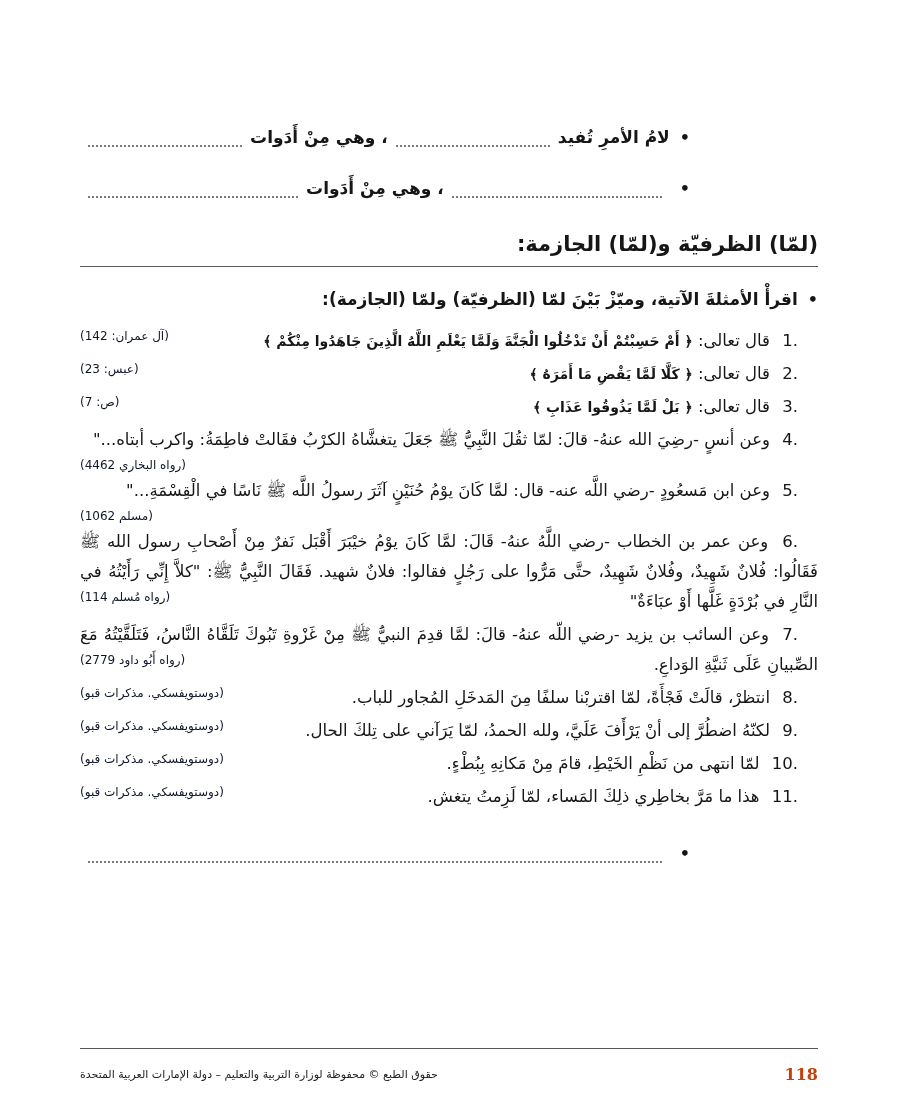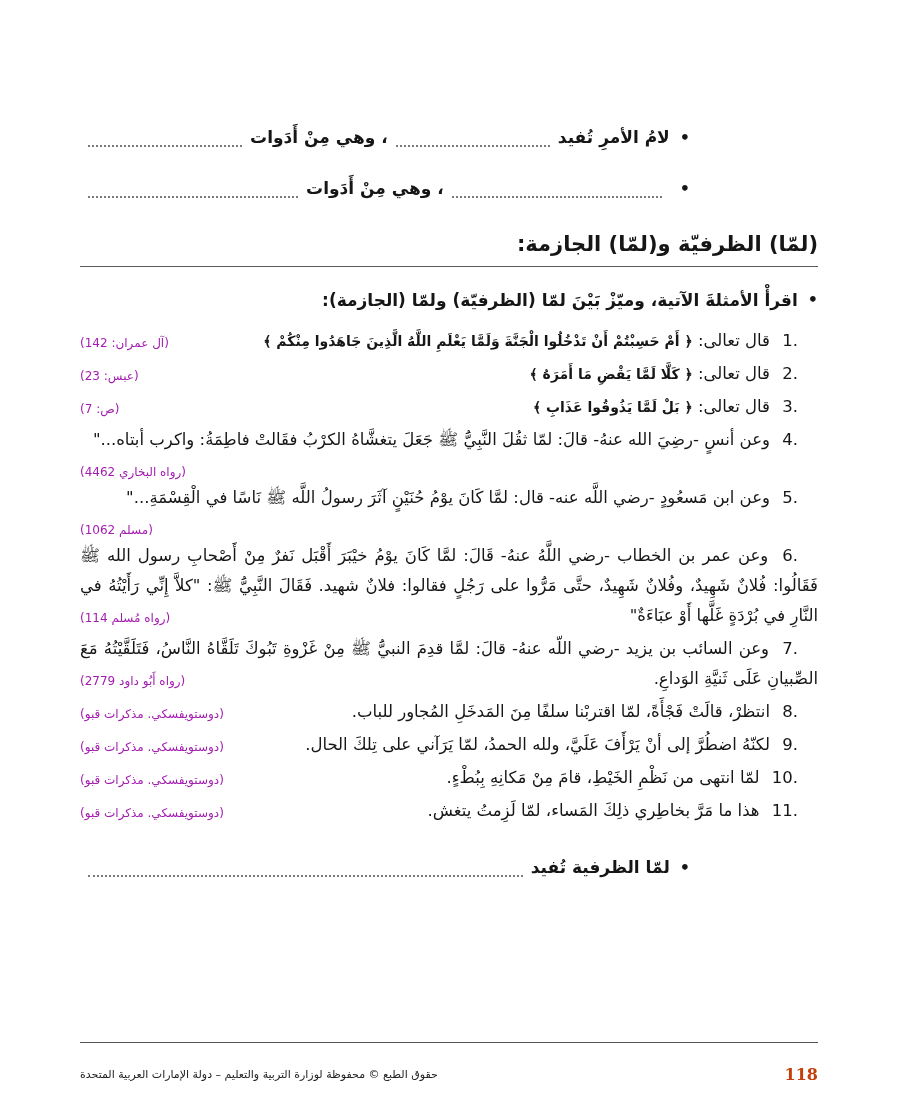--- a/index.html
+++ b/index.html
@@ -46,21 +46,21 @@
     margin: 28px 0 10px 0;
   }
   .heading-rule {
     border: 0;
     border-top: 1.5px solid #5a5a5a;
     margin: 0 0 18px 0;
   }
 
   .instruction {
     display: flex;
-    align-items: center;
+    align-items: flex-start;
     font-weight: bold;
     font-size: 17px;
     line-height: 28px;
     margin-bottom: 12px;
   }
 
   
   .examples { list-style: none; margin: 0; padding: 0; font-size: 16.5px; }
   .example {
     line-height: 30px;
@@ -72,38 +72,38 @@
   .num {
     direction: ltr;
     unicode-bidi: isolate;
     margin-left: 7px;
   }
   .quran { font-weight: bold; font-size: 14px; }
   .cite {
     float: left;
     font-size: 12px;
     line-height: 15px;
-    margin-top: 10px;
+    margin-top: 3px;
     margin-right: 10px;
-    color: #a21caf;
+    color: #0f172a;
     text-indent: 0;
     white-space: nowrap;
   }
 
   .bottom-group { margin-top: 26px; }
   .bottom-group .fill-row { margin-bottom: 16px; }
 
   
   .footer {
     position: absolute;
     left: 80px;
     right: 80px;
     bottom: 26px;
     border-top: 1px solid #555;
-    padding-top: 22px;
+    padding-top: 16px;
     display: flex;
     direction: ltr;
     justify-content: space-between;
     align-items: center;
   }
   .footer-text { font-size: 11px; direction: rtl; color: #222; }
   .page-number { font-size: 16px; font-weight: bold; font-family: "DejaVu Serif", serif; color: #c2410c; }
 </style>
 </head>
 <body>
@@ -191,21 +191,20 @@
       <li class="example">
         <span class="num">11.</span>
         <span>هذا ما مَرَّ بخاطِري ذلِكَ المَساء، لمّا لَزِمتُ يتغش.</span>
         <span class="cite">(دوستويفسكي. مذكرات قبو)</span>
       </li>
     </ol>
 
     <div class="bottom-group">
       <div class="fill-row indent">
         <span class="bullet"></span>
-        <span>لمّا الظرفية تُفيد</span>
         <span class="dots"></span>
       </div>
     </div>
 
   </div>
 
   <div class="footer">
     <span class="footer-text">حقوق الطبع © محفوظة لوزارة التربية والتعليم – دولة الإمارات العربية المتحدة</span>
     <span class="page-number">118</span>
   </div>

